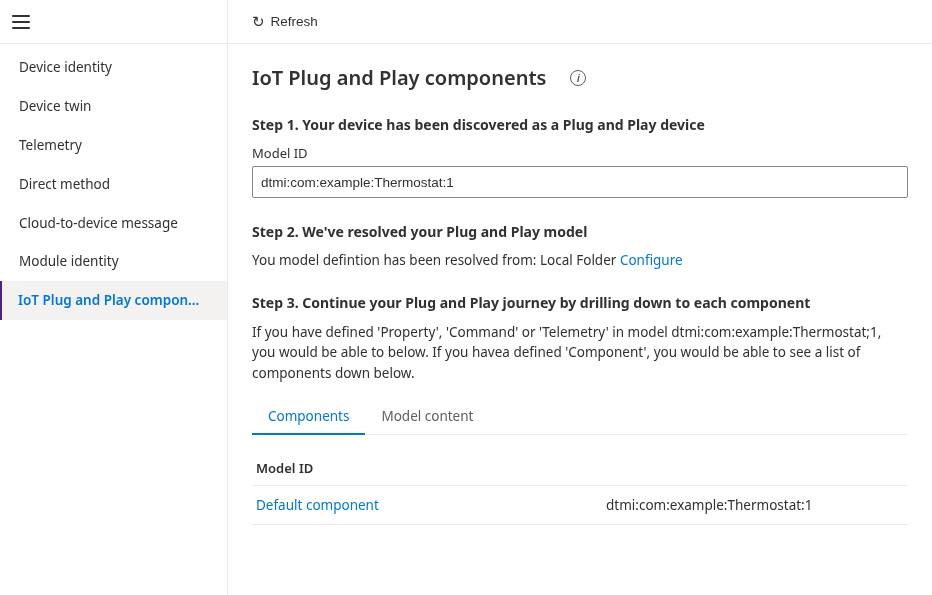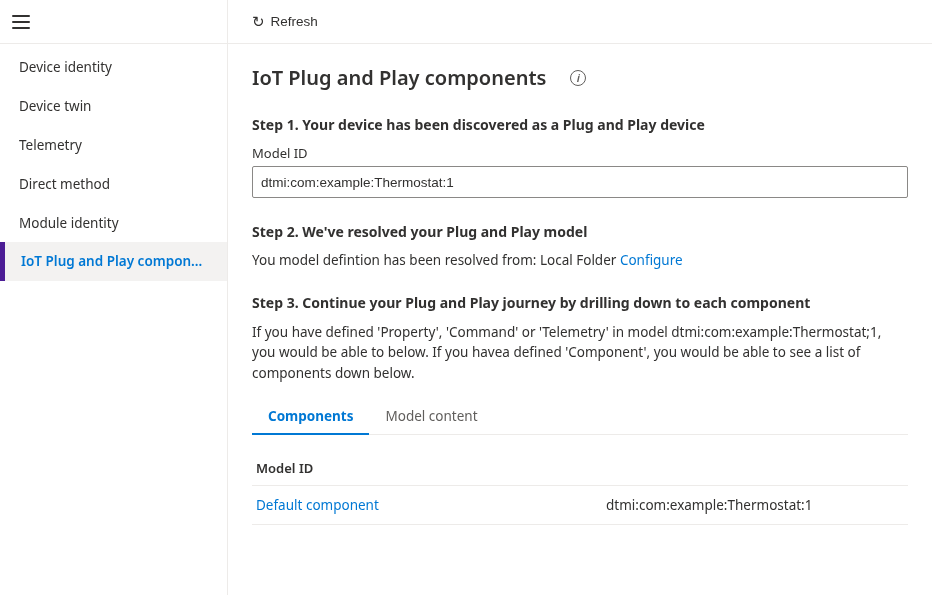--- a/index.html
+++ b/index.html
@@ -45,21 +45,21 @@
     .sidebar-item {
       padding: 10px 16px;
       cursor: pointer;
       font-size: 13.5px;
       color: #323130;
       border-left: 3px solid transparent;
       line-height: 1.4;
     }
     .sidebar-item.active {
       background: #f3f2f1;
-      border-left: 5px solid #4c1d95;
+      border-left: 2px solid #4c1d95;
       font-weight: 600;
       color: #0078d4;
     }
 
     
     .main {
       flex: 1;
       display: flex;
       flex-direction: column;
       overflow: hidden;
@@ -172,21 +172,21 @@
       padding: 8px 16px;
       font-size: 13.5px;
       cursor: pointer;
       color: #605e5c;
       border-bottom: 2px solid transparent;
       margin-bottom: -1px;
     }
     .tab.active {
       color: #0078d4;
       border-bottom: 2px solid #0078d4;
-      font-weight: 700;
+      font-weight: 400;
     }
 
     
     .table-header {
       display: grid;
       grid-template-columns: 1fr 1fr;
       padding: 8px 0;
       border-bottom: 1px solid #edebe9;
       margin-bottom: 0;
     }
@@ -230,20 +230,23 @@
       <span>Device identity</span>
     </div>
     <div class="sidebar-item">
       <span>Device twin</span>
     </div>
     <div class="sidebar-item">
       <span>Telemetry</span>
     </div>
     <div class="sidebar-item">
       <span>Direct method</span>
+    </div>
+    <div class="sidebar-item">
+      <span>Cloud-to-device message</span>
     </div>
     <div class="sidebar-item">
       <span>Module identity</span>
     </div>
     <div class="sidebar-item active">
       <span>IoT Plug and Play compon...</span>
     </div>
   </div>
 </nav>
 

